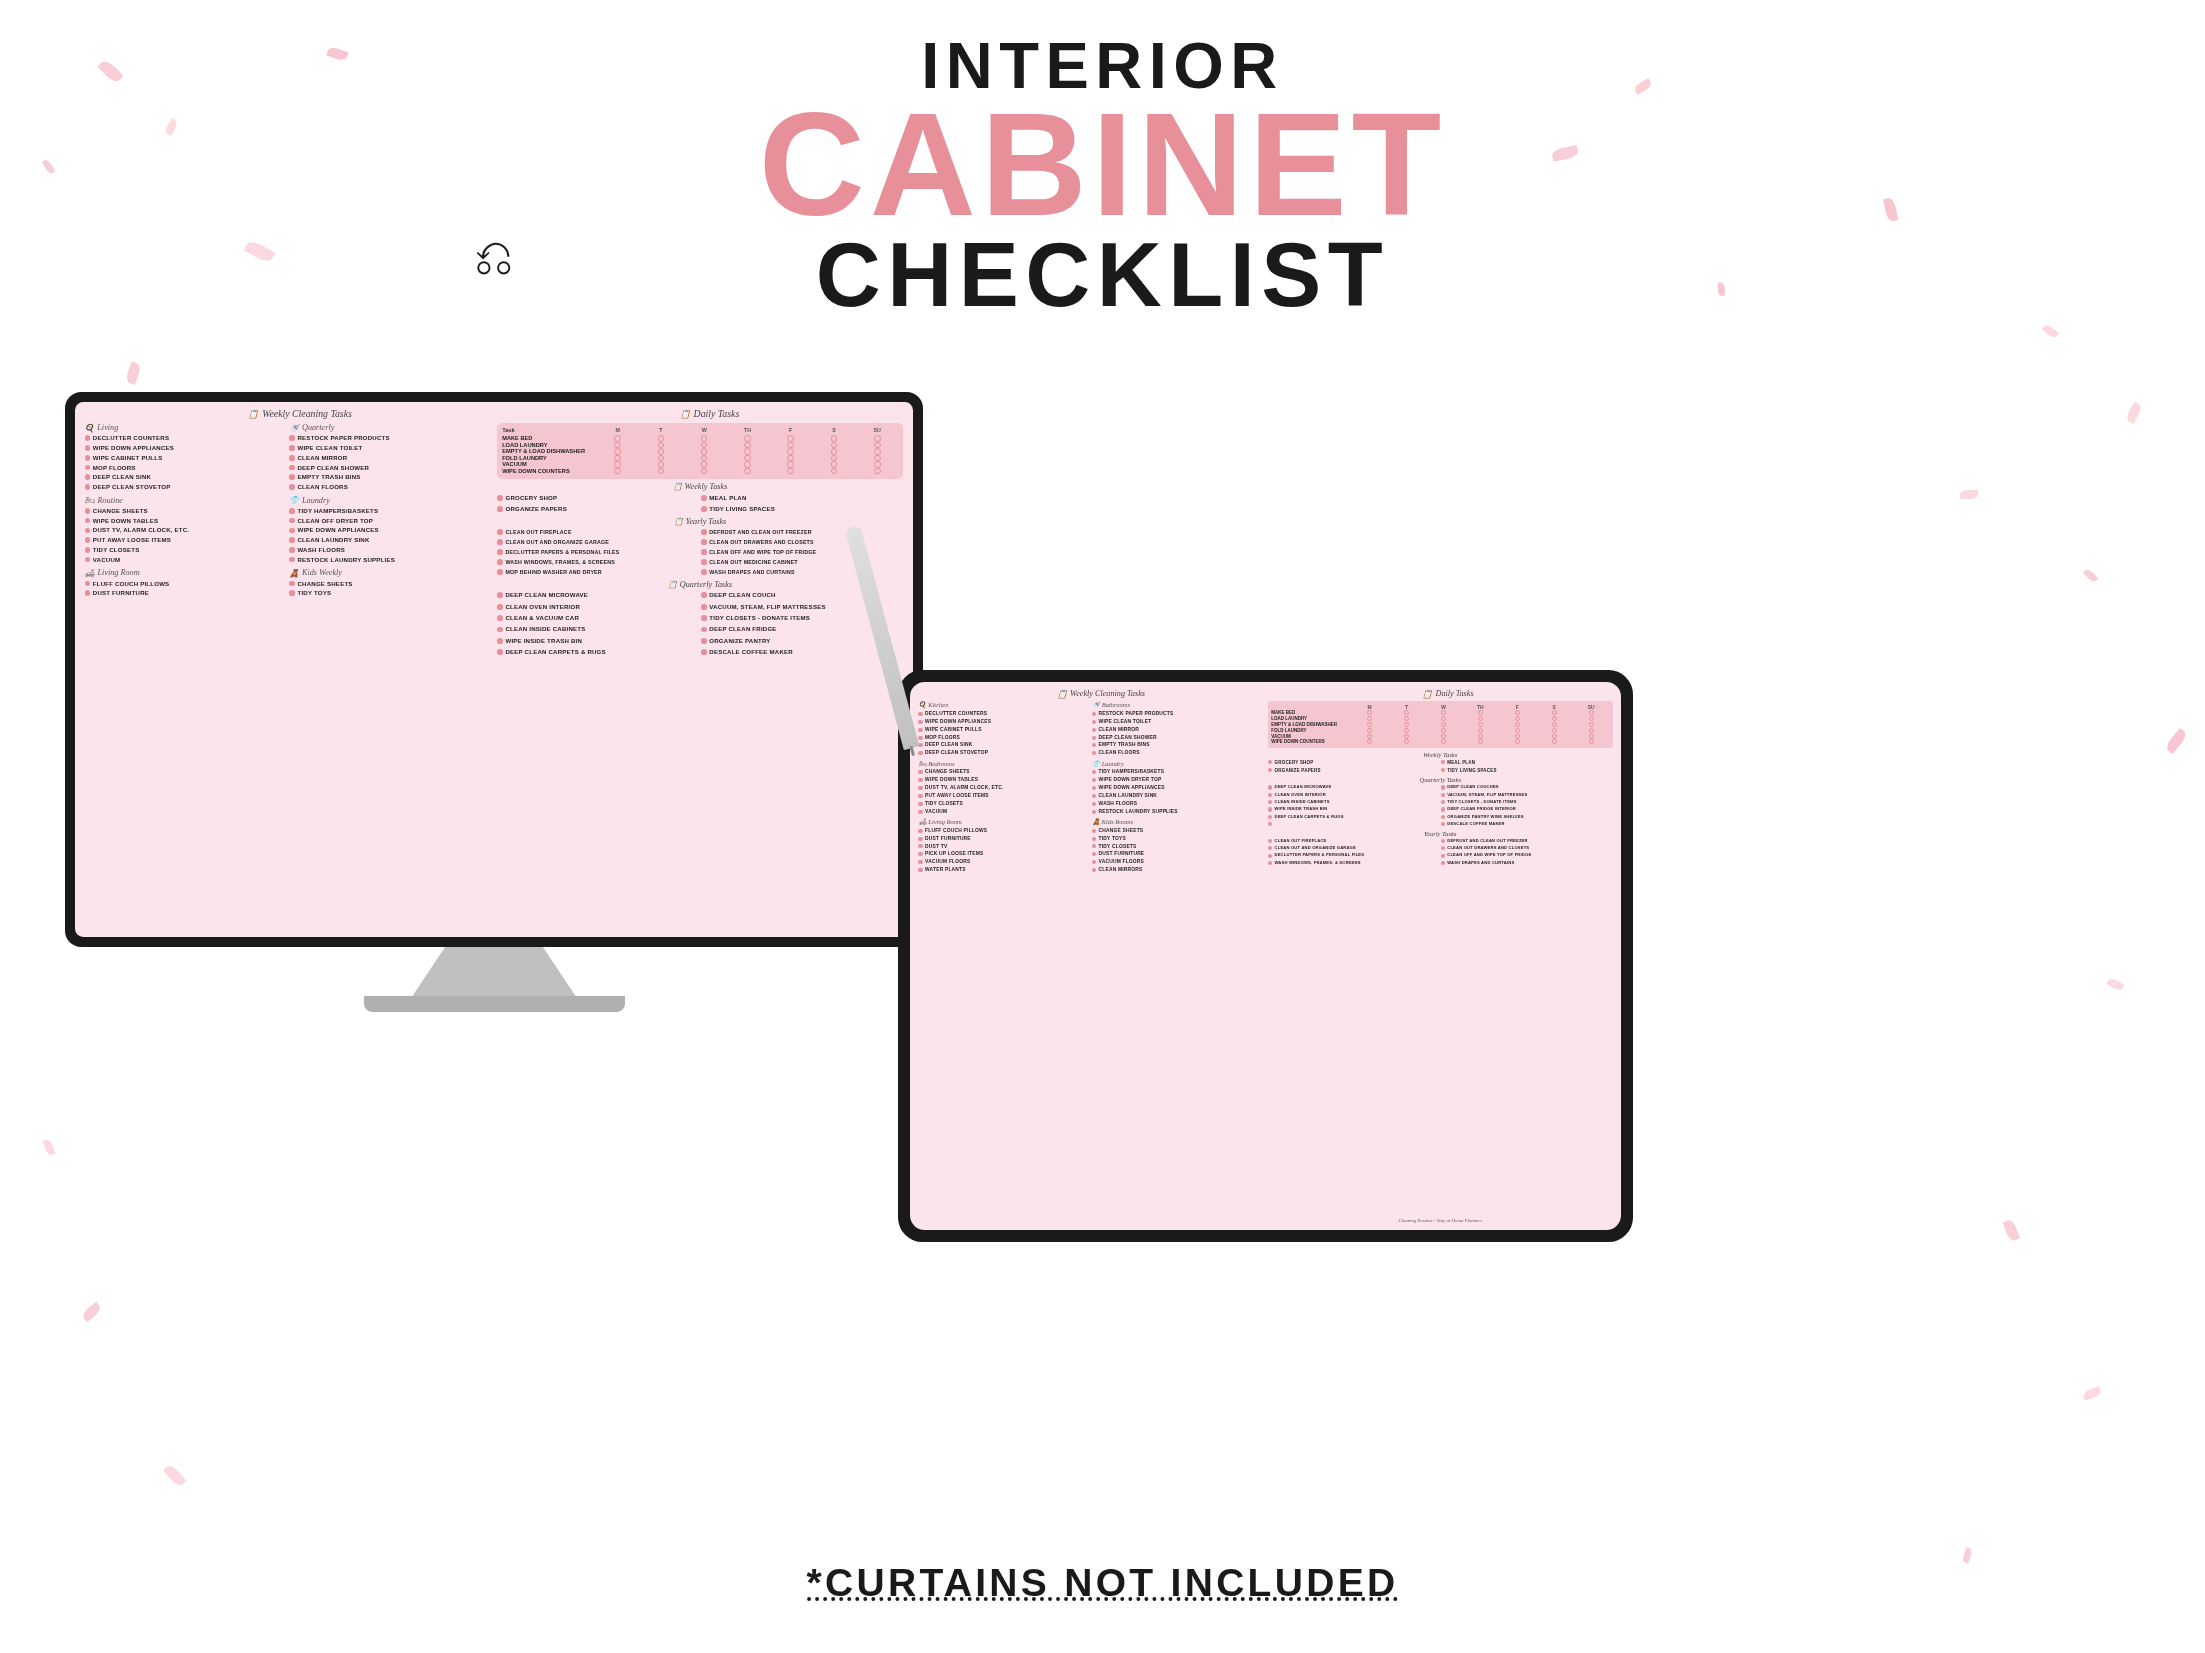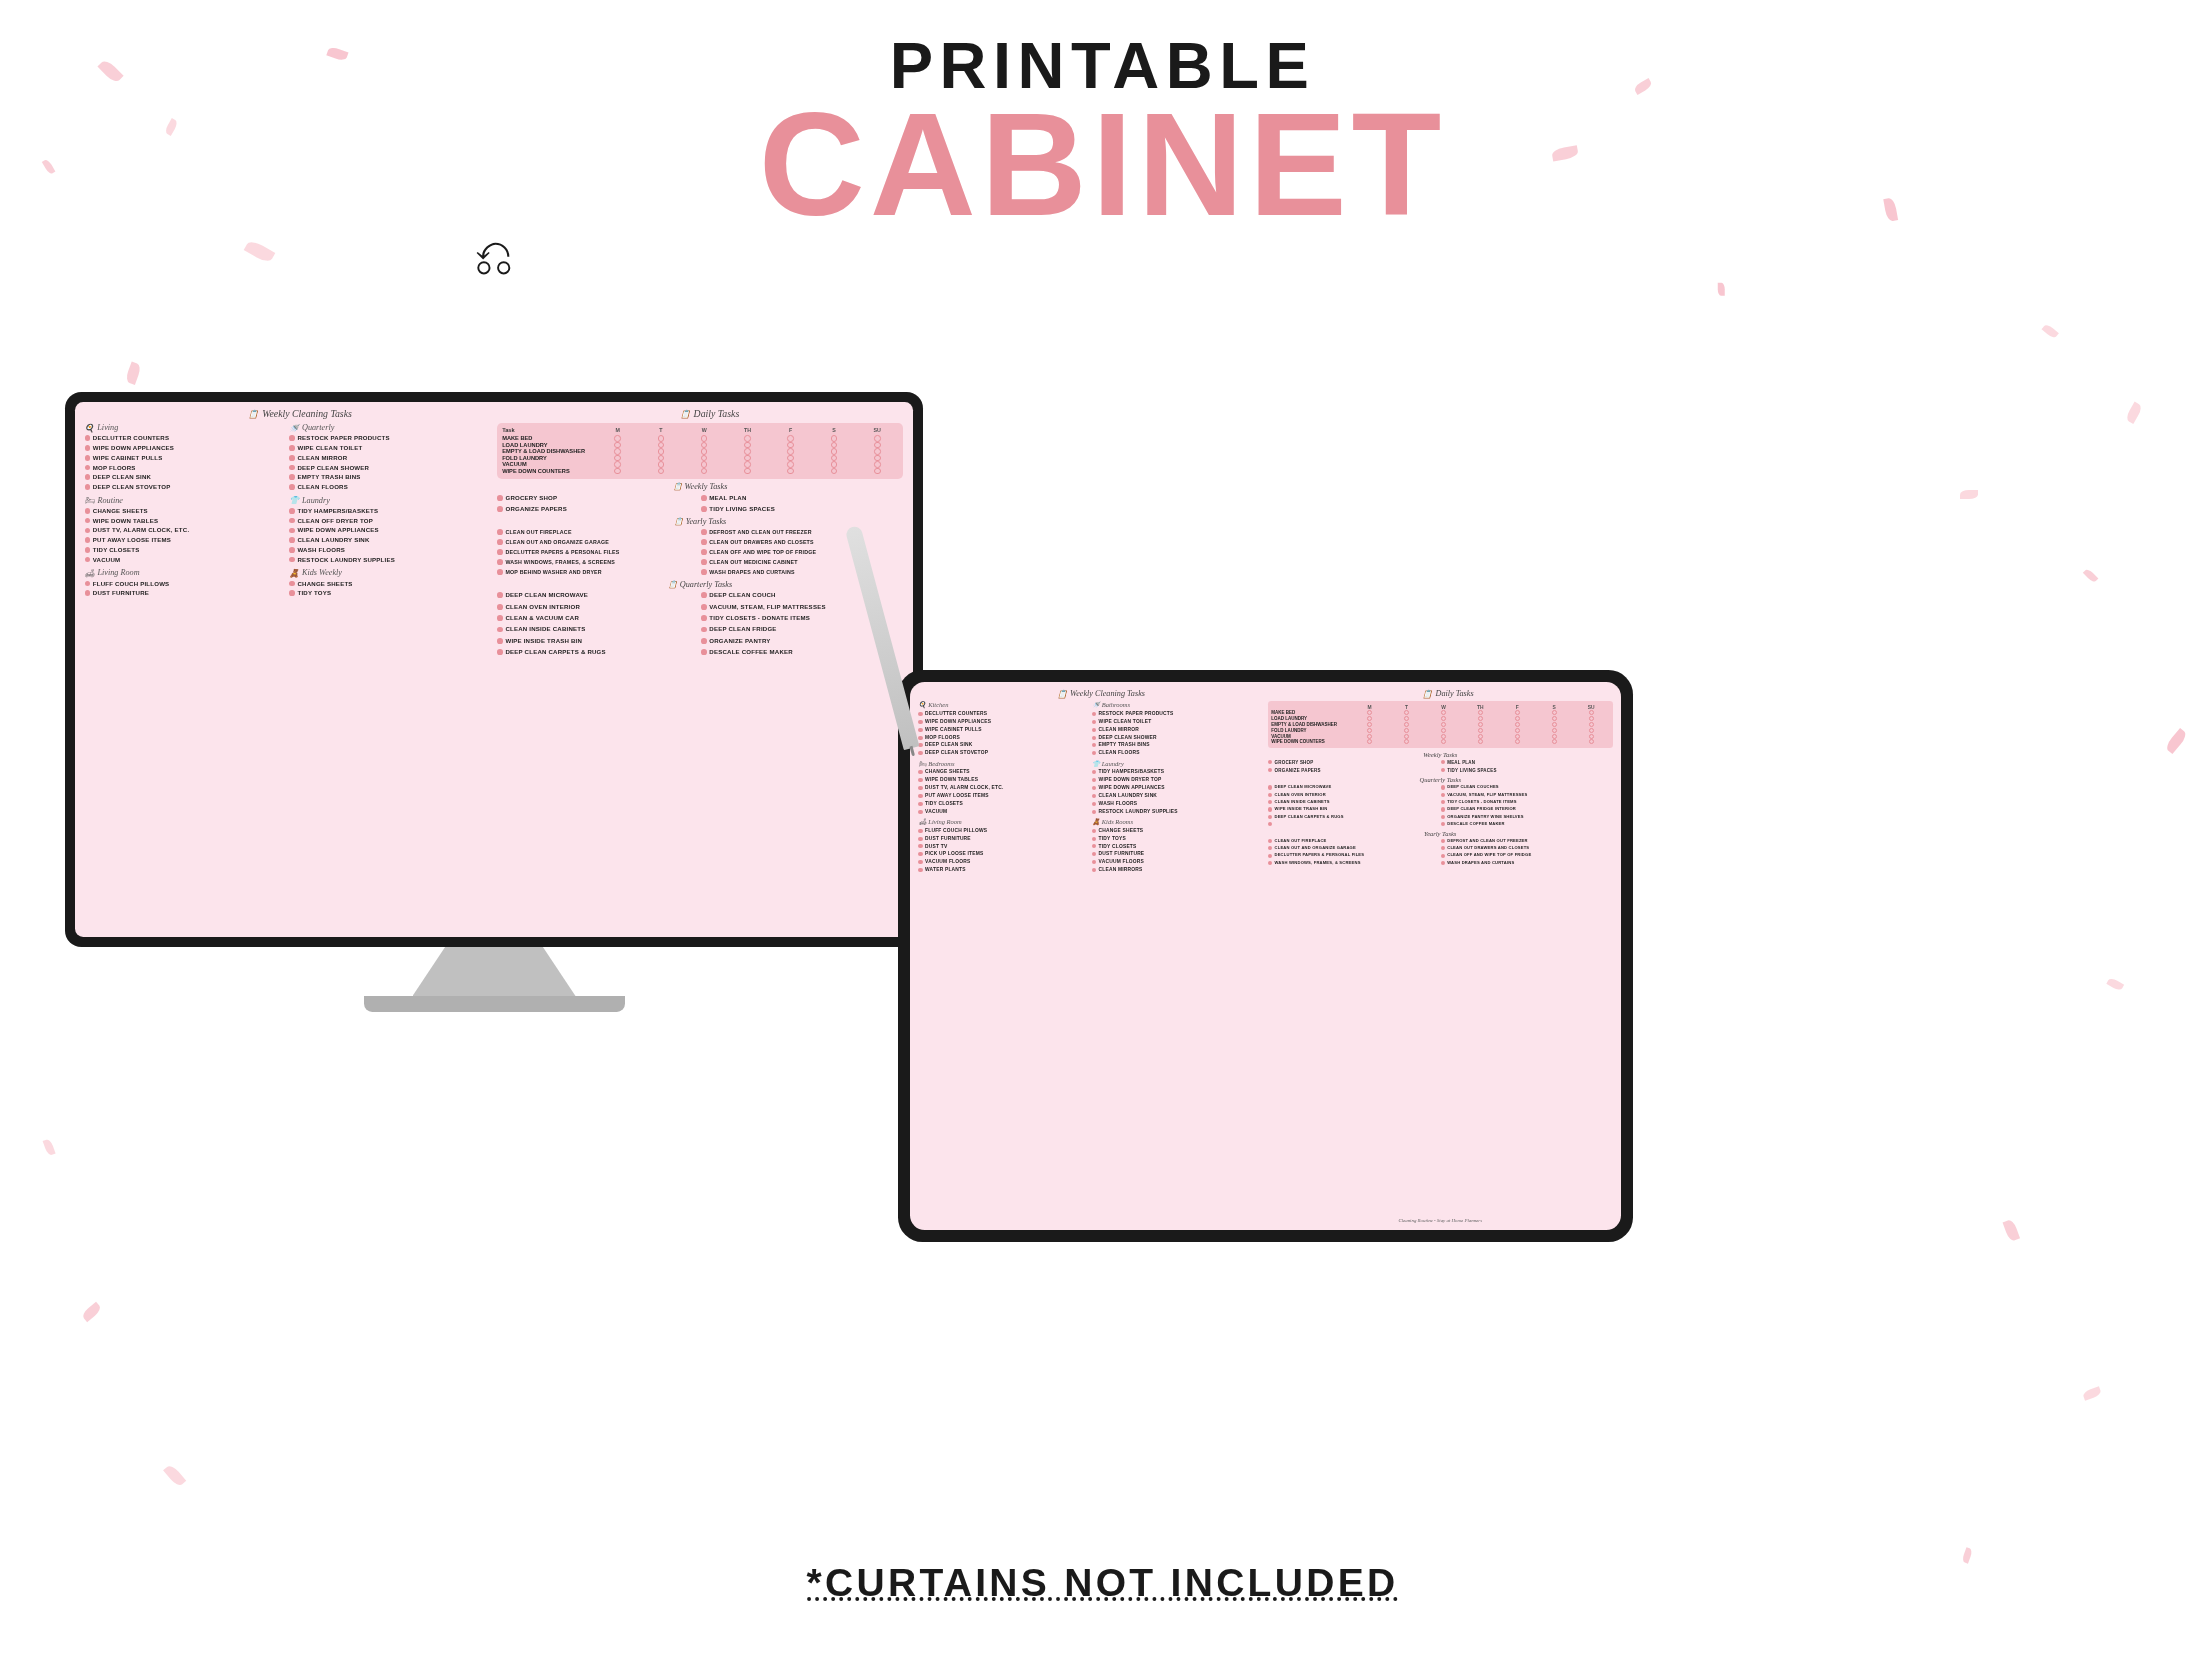--- a/index.html
+++ b/index.html
@@ -254,22 +254,23 @@
 <div class="petal" style="width:18px;height:9px;top:1389px;left:2083px;transform:rotate(160deg);opacity:0.4;"></div>
 <div class="petal" style="width:14.7px;height:7.4px;top:1552px;left:1960px;transform:rotate(290deg);opacity:0.5;"></div>
 <div class="petal" style="width:23px;height:11.4px;top:1470px;left:163px;transform:rotate(50deg);opacity:0.4;"></div>
 <div class="petal" style="width:19.6px;height:9.8px;top:1307px;left:82px;transform:rotate(140deg);opacity:0.5;"></div>
 <div class="petal" style="width:16.3px;height:8.2px;top:1143px;left:41px;transform:rotate(250deg);opacity:0.4;"></div>
 <div class="petal" style="width:13px;height:6.5px;top:286px;left:1715px;transform:rotate(90deg);opacity:0.6;"></div>
 <div class="petal" style="width:18px;height:9px;top:490px;left:1960px;transform:rotate(180deg);opacity:0.4;"></div>
 <div class="petal" style="width:21px;height:10.6px;top:368px;left:123px;transform:rotate(110deg);opacity:0.5;"></div>
 
 <div class="header">
-  <div class="header-printable">PRINTABLE</div>
+  <div class="header-printable">INTERIOR</div>
   <div class="header-cleaning">CABINET</div>
+  <div class="header-checklist">CHECKLIST</div>
 </div>
 
 <div class="curly" style="font-size:49px;">⎌</div>
 
 <div class="monitor-container">
   <div class="monitor-screen-outer">
     <div class="monitor-screen">
 
       <div class="monitor-checklist">
 

